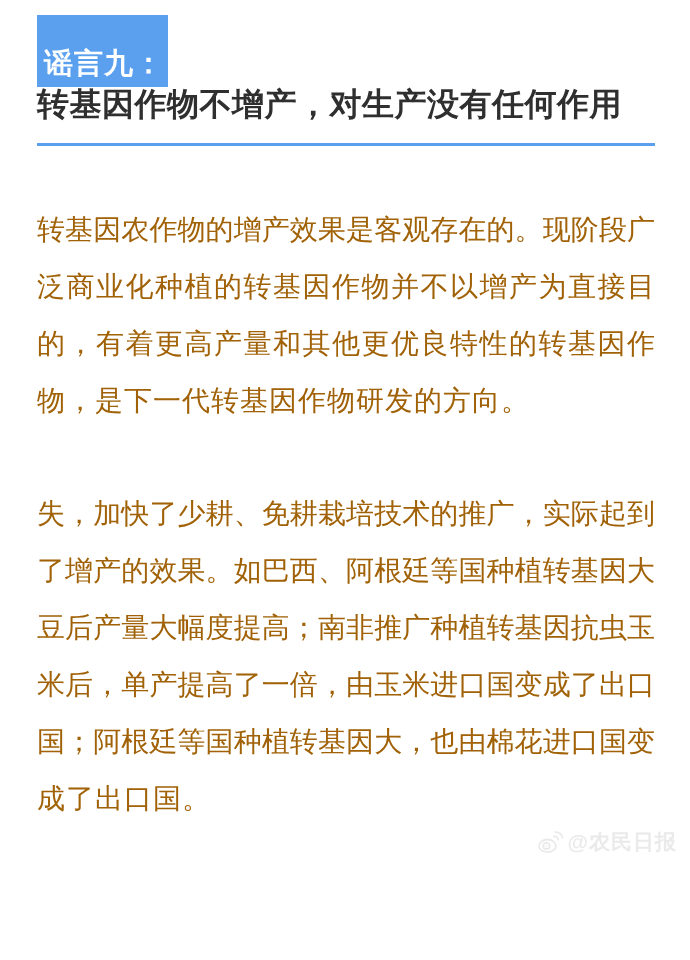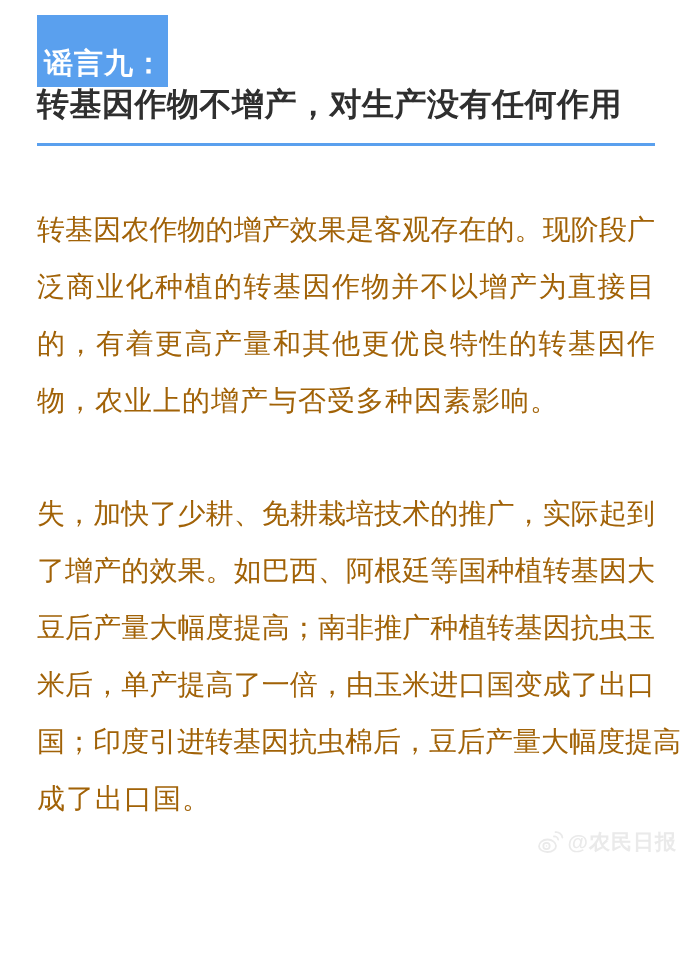--- a/index.html
+++ b/index.html
@@ -92,29 +92,29 @@
     <h1 class="heading">转基因作物不增产，对生产没有任何作用</h1>
 
     <div class="divider"></div>
 
     <div class="body-text">
 
       <div class="paragraph">
         <div class="line">转基因农作物的增产效果是客观存在的。现阶段广</div>
         <div class="line">泛商业化种植的转基因作物并不以增产为直接目</div>
         <div class="line">的，有着更高产量和其他更优良特性的转基因作</div>
-        <div class="line last">物，农业上的增产与否受多种因素影响。</div>
+        <div class="line last">物，是下一代转基因作物研发的方向。</div>
       </div>
 
       <div class="paragraph">
         <div class="line">失，加快了少耕、免耕栽培技术的推广，实际起到</div>
         <div class="line">了增产的效果。如巴西、阿根廷等国种植转基因大</div>
         <div class="line">豆后产量大幅度提高；南非推广种植转基因抗虫玉</div>
         <div class="line">米后，单产提高了一倍，由玉米进口国变成了出口</div>
-        <div class="line">国；印度引进转基因抗虫棉后，豆后产量大幅度提高</div>
+        <div class="line">国；阿根廷等国种植转基因大，也由棉花进口国变</div>
         <div class="line last">成了出口国。</div>
       </div>
 
     </div>
   </div>
 
   <div class="watermark">
     <span>
       <svg width="27" height="24" viewBox="0 0 27 24" fill="none" stroke="#eaeaea" stroke-width="1.8" stroke-linecap="round">
         <path d="M10.5 9.5 C5.5 9.5 2 12.8 2 16.2 C2 19.6 5.8 22 10.5 22 C15.2 22 19 19.4 19 16 C19 12.9 15.5 9.5 10.5 9.5 Z"></path>

